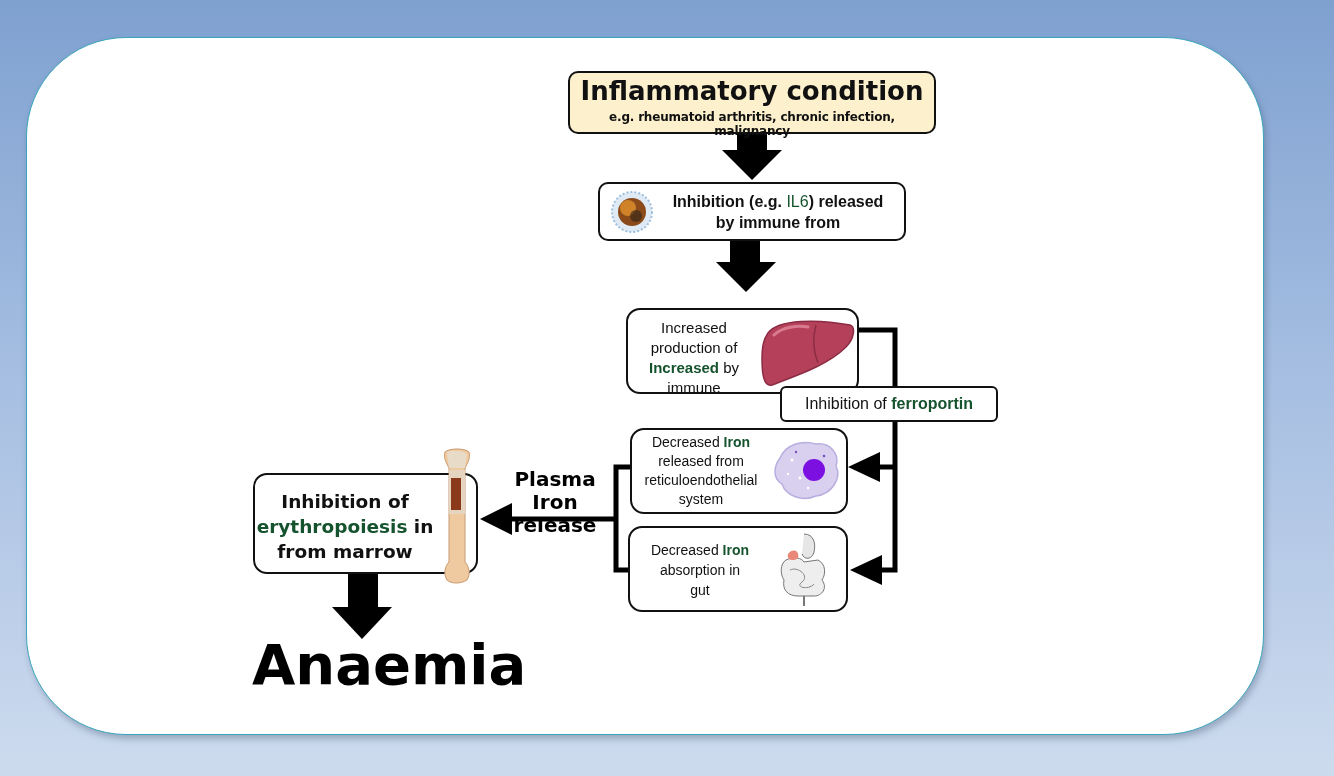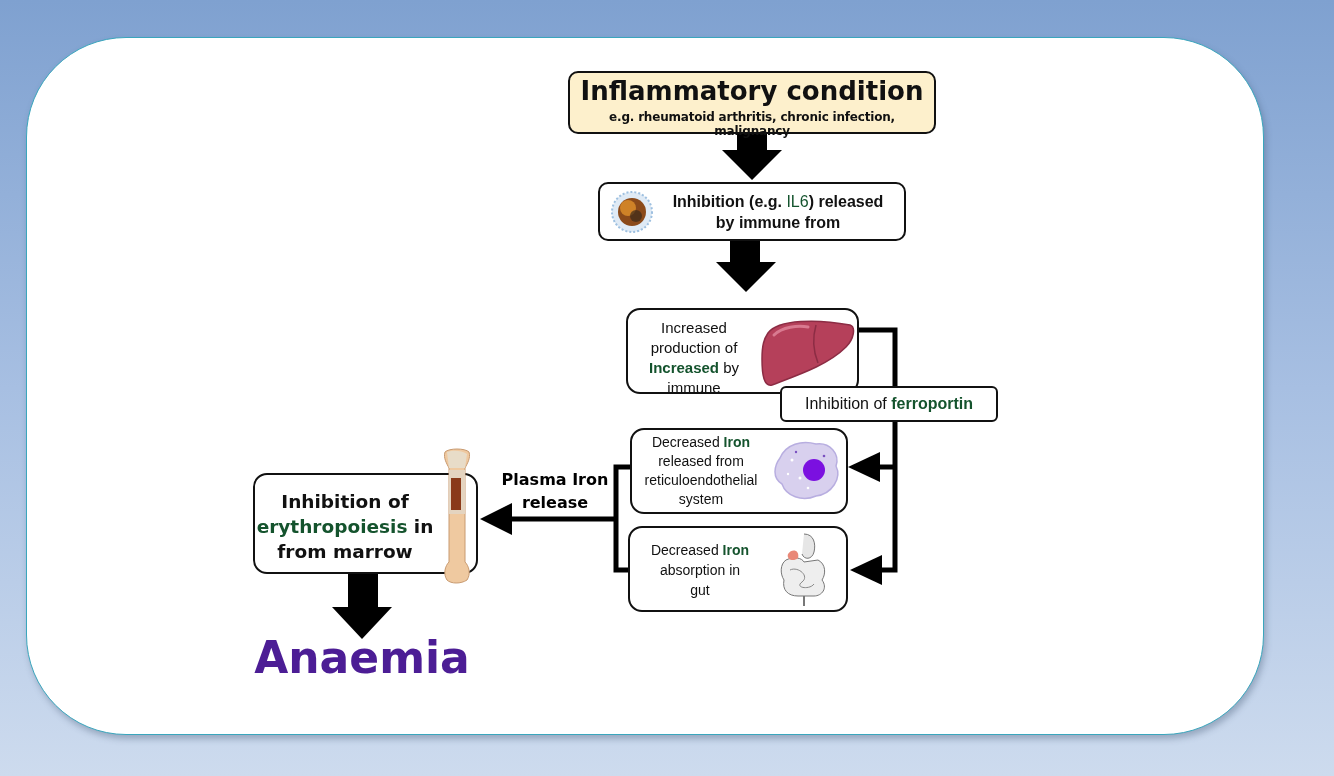--- a/index.html
+++ b/index.html
@@ -111,33 +111,33 @@
   </div>
   <svg width="60" height="80" style="position:absolute; left:144px; top:2px;">
     <path d="M30,4 C40,4 42,14 40,22 C38,30 30,30 28,24" fill="#e6e6e6" stroke="#777" stroke-width="1"></path>
     <path d="M12,30 C20,26 28,28 30,32 L44,30 C52,34 52,44 48,50 C54,58 48,66 40,66 L24,66 C14,66 8,60 10,50 C6,44 6,34 12,30 Z" fill="#eee" stroke="#777" stroke-width="1"></path>
     <path d="M16,40 C24,36 36,46 28,52 C20,58 36,60 40,54" fill="none" stroke="#888" stroke-width="1"></path>
     <path d="M30,66 L30,76" stroke="#777" stroke-width="2"></path>
     <path d="M14,24 C18,18 26,20 24,28 C20,32 12,30 14,24 Z" fill="#e98878"></path>
   </svg>
 </div>
 
-<div class="txt calibri" style="left:490px; top:468px; width:130px; font-size:16px; font-weight:bold; line-height:23px;">
+<div class="txt calibri" style="left:490px; top:468px; width:130px; font-size:20px; font-weight:bold; line-height:23px;">
   <span>Plasma Iron</span><br>
   <span>release</span>
 </div>
 
 <div class="box" style="left:253px; top:473px; width:225px; height:101px; border-radius:14px;">
   <div class="txt calibri" style="left:0; width:180px; top:14px; font-size:18.5px; font-weight:bold; line-height:25px;">
     <span>Inhibition of</span><br>
     <span class="red">erythropoiesis</span><span> in</span><br>
     <span>from marrow</span>
   </div>
 </div>
 
 <svg width="36" height="136" style="position:absolute; left:439px; top:448px;">
   <path d="M6,4 C10,0 26,0 30,4 C32,10 28,16 26,20 L26,114 C30,118 32,126 28,132 C22,136 12,136 8,132 C4,126 6,118 10,114 L10,20 C8,16 4,10 6,4 Z" fill="#efc9a0" stroke="#c89a70" stroke-width="1"></path>
   <path d="M10,22 L26,22 L26,66 L10,66 Z" fill="#e4d4c0"></path>
   <path d="M12,30 L22,30 L22,62 L12,62 Z" fill="#8a3a1a"></path>
   <path d="M8,4 C14,2 22,2 28,6 L26,20 L10,20 Z" fill="#e8dcc8"></path>
 </svg>
 
-<div class="txt calibri" style="left:252px; top:632px; width:220px; font-size:44px; font-weight:bold; color:#4c1d95;">Anaemia</div>
+<div class="txt calibri" style="left:252px; top:632px; width:220px; font-size:56px; font-weight:bold; color:#000000;">Anaemia</div>
 
 </body></html>

